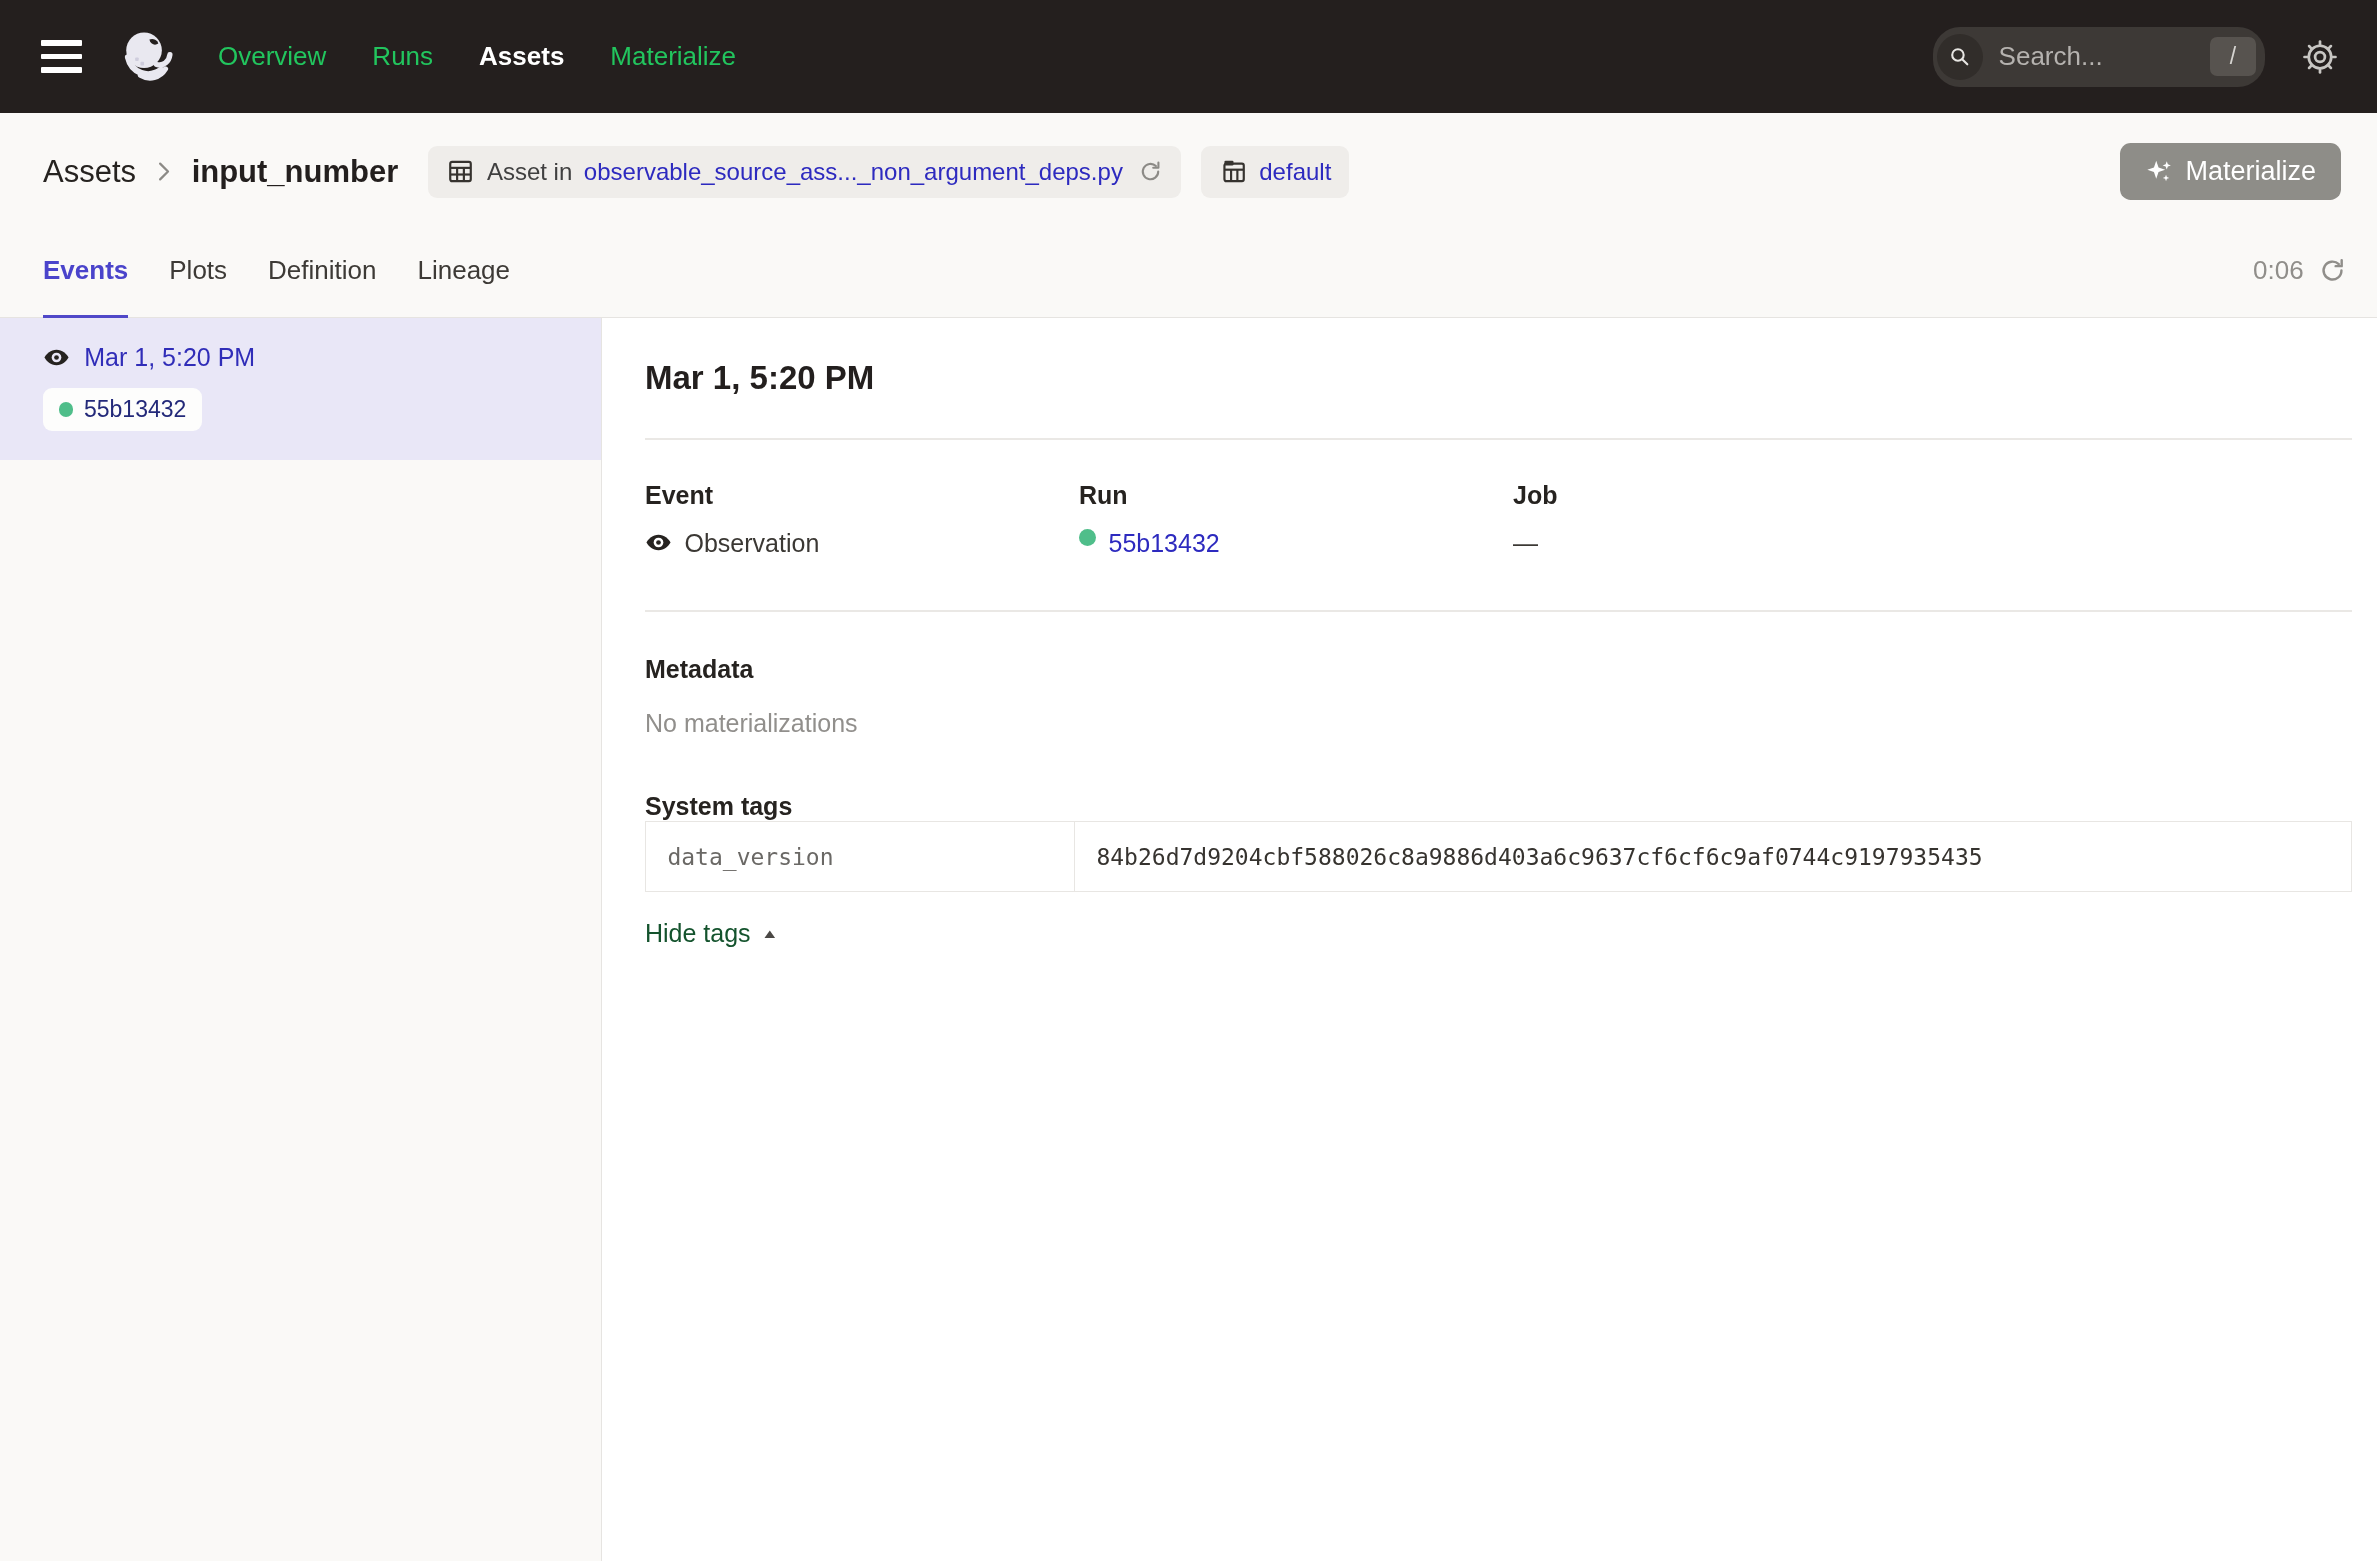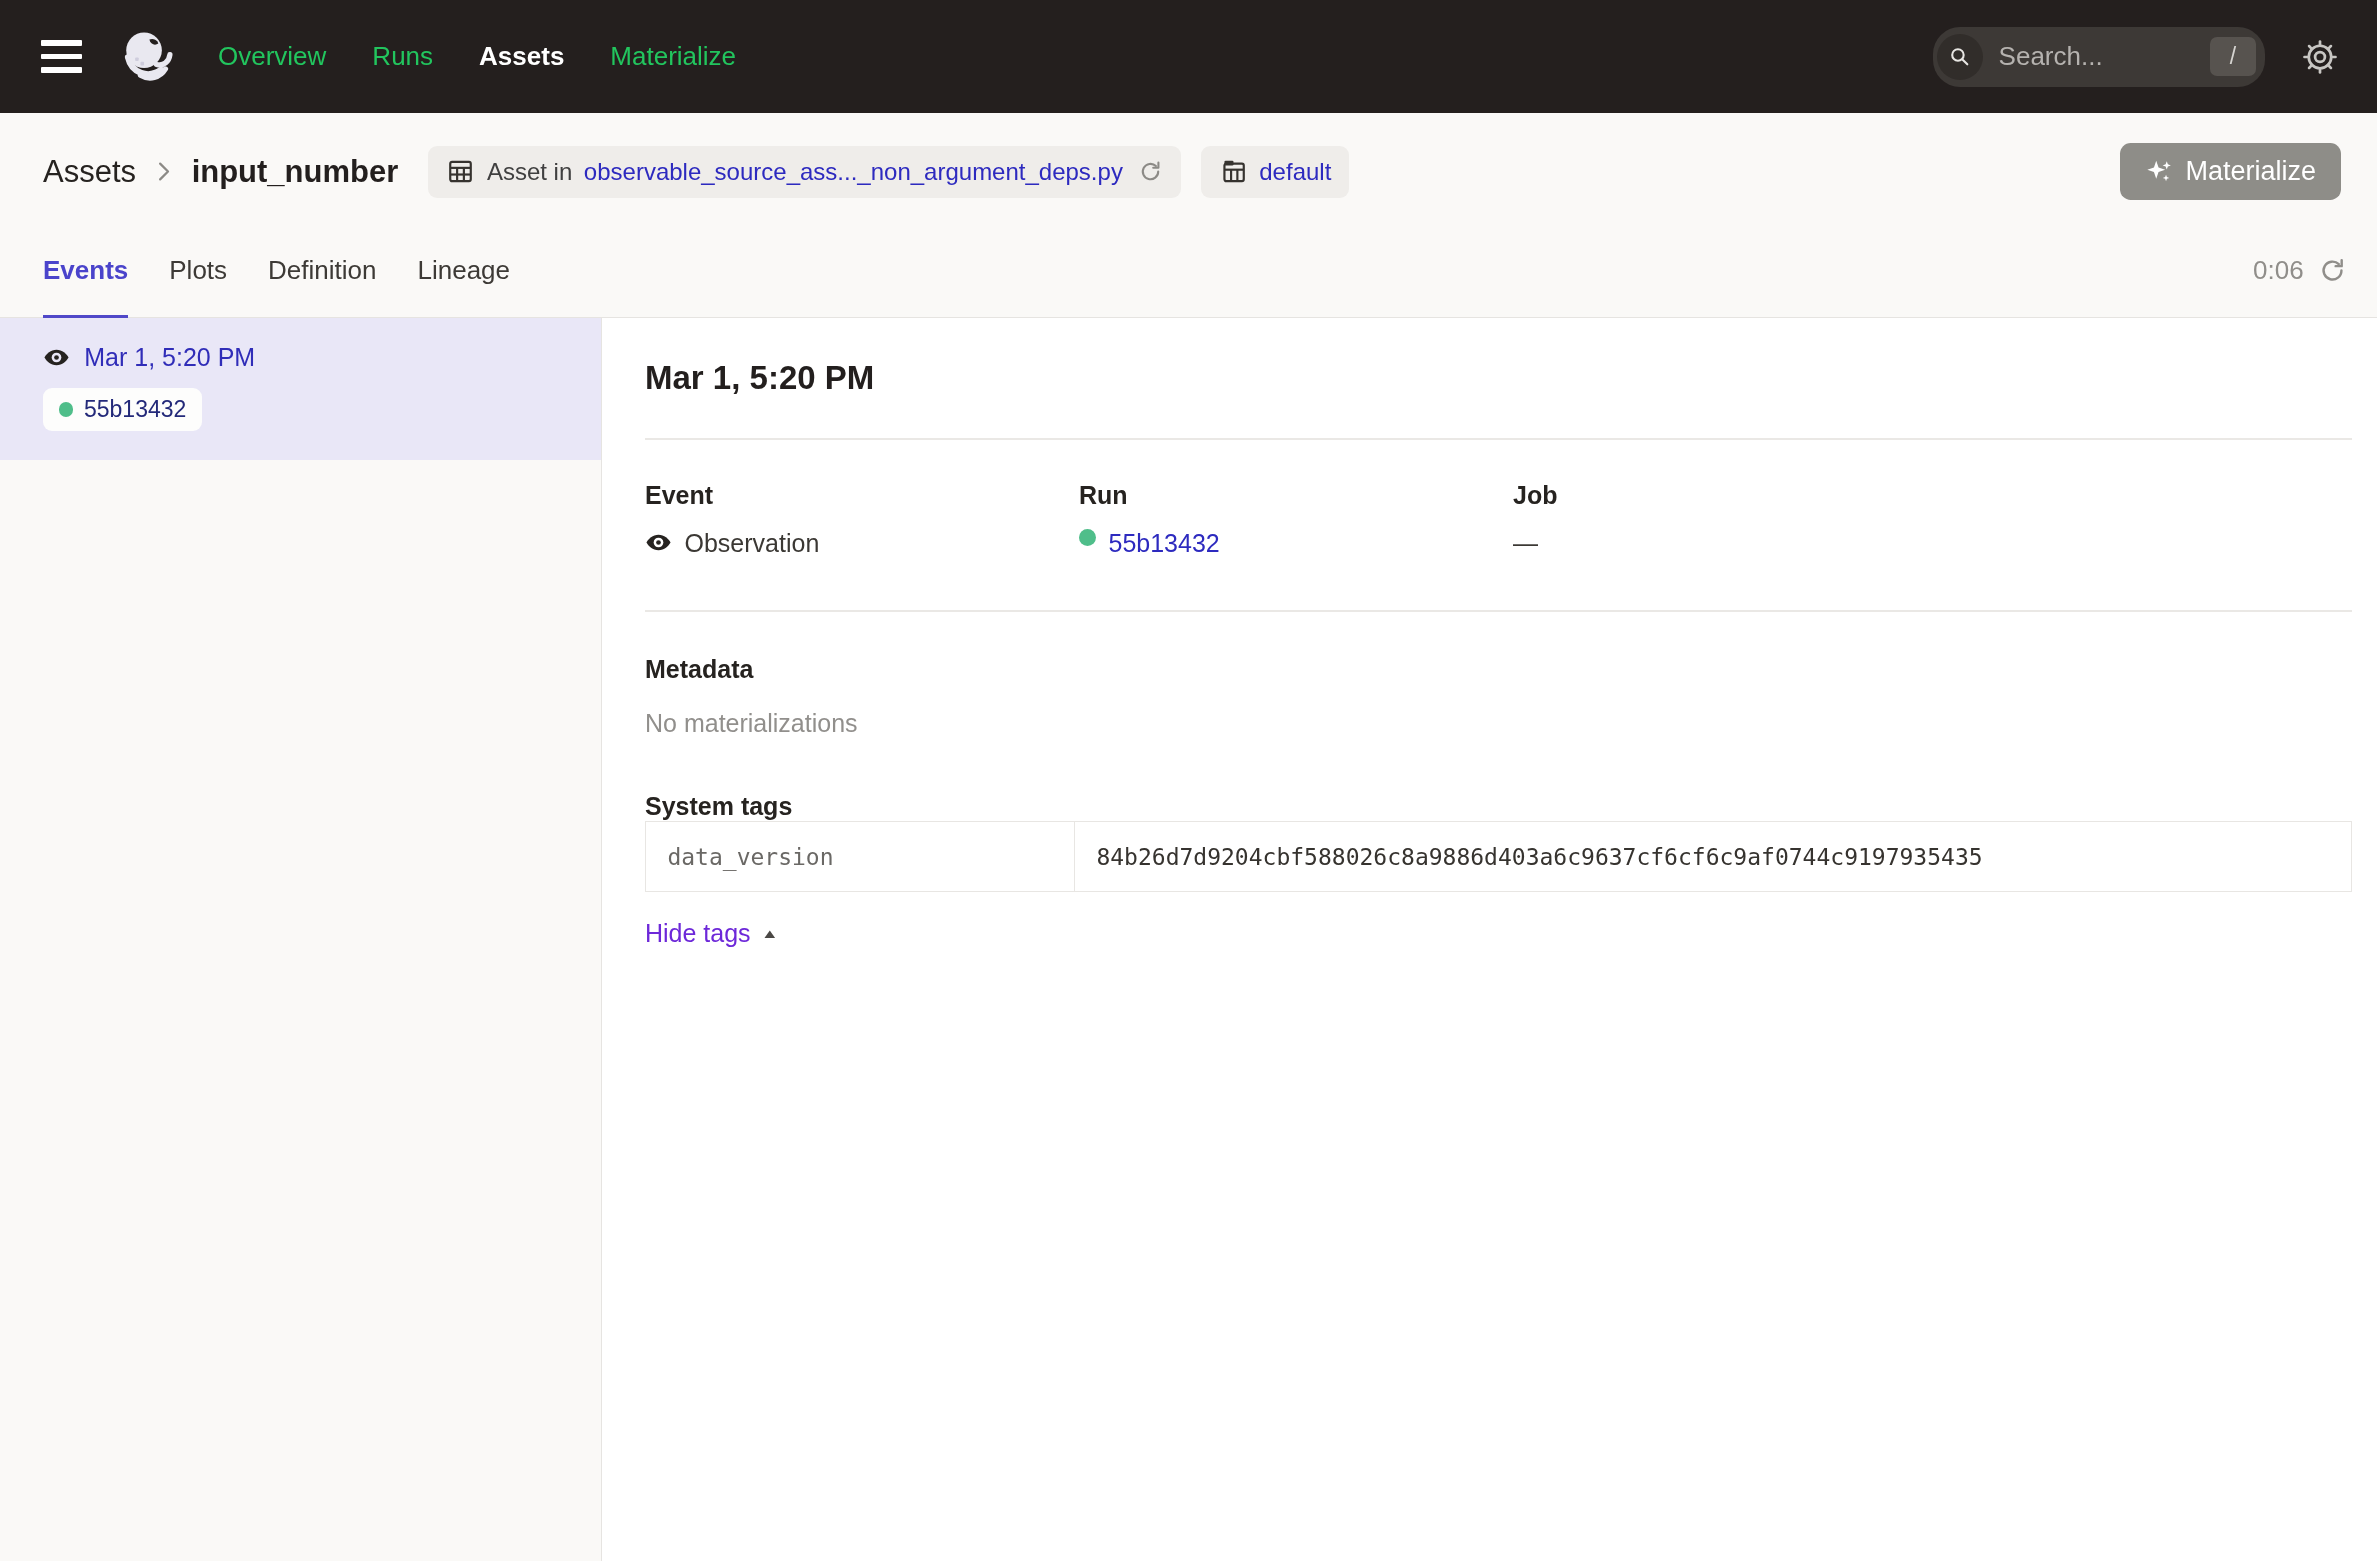--- a/index.html
+++ b/index.html
@@ -124,21 +124,21 @@
   .sec-heading { font-size: 25px; font-weight: 700; color: #262320; }
   .meta-heading { margin-top: 43px; }
   .meta-empty { margin-top: 25px; font-size: 25px; color: #918F8C; }
   .tags-heading { margin-top: 54px; }
   .tags-table { width: 100%; border-collapse: collapse; }
   .tags-table td { border: 1.8px solid #E8E6E3; height: 70px; padding: 0 21.4px; font-size: 23px; }
   .tags-table td.k { width: 429px; color: #6A6865; }
   .tags-table td.v { color: #36332F; }
   .hide-tags {
     margin-top: 27px; display: inline-flex; align-items: center; gap: 9px;
-    font-size: 25px; font-weight: 500; color: #6d28d9; cursor: pointer; justify-content: center;
+    font-size: 25px; font-weight: 500; color: #14532d; cursor: pointer; justify-content: center;
   }
   .hide-tags .tri { color: #4B4845; display: flex; }
 </style>
 </head>
 <body>
 
 <header class="topnav">
   <div class="hamburger">
     <span></span>
       <span></span>

